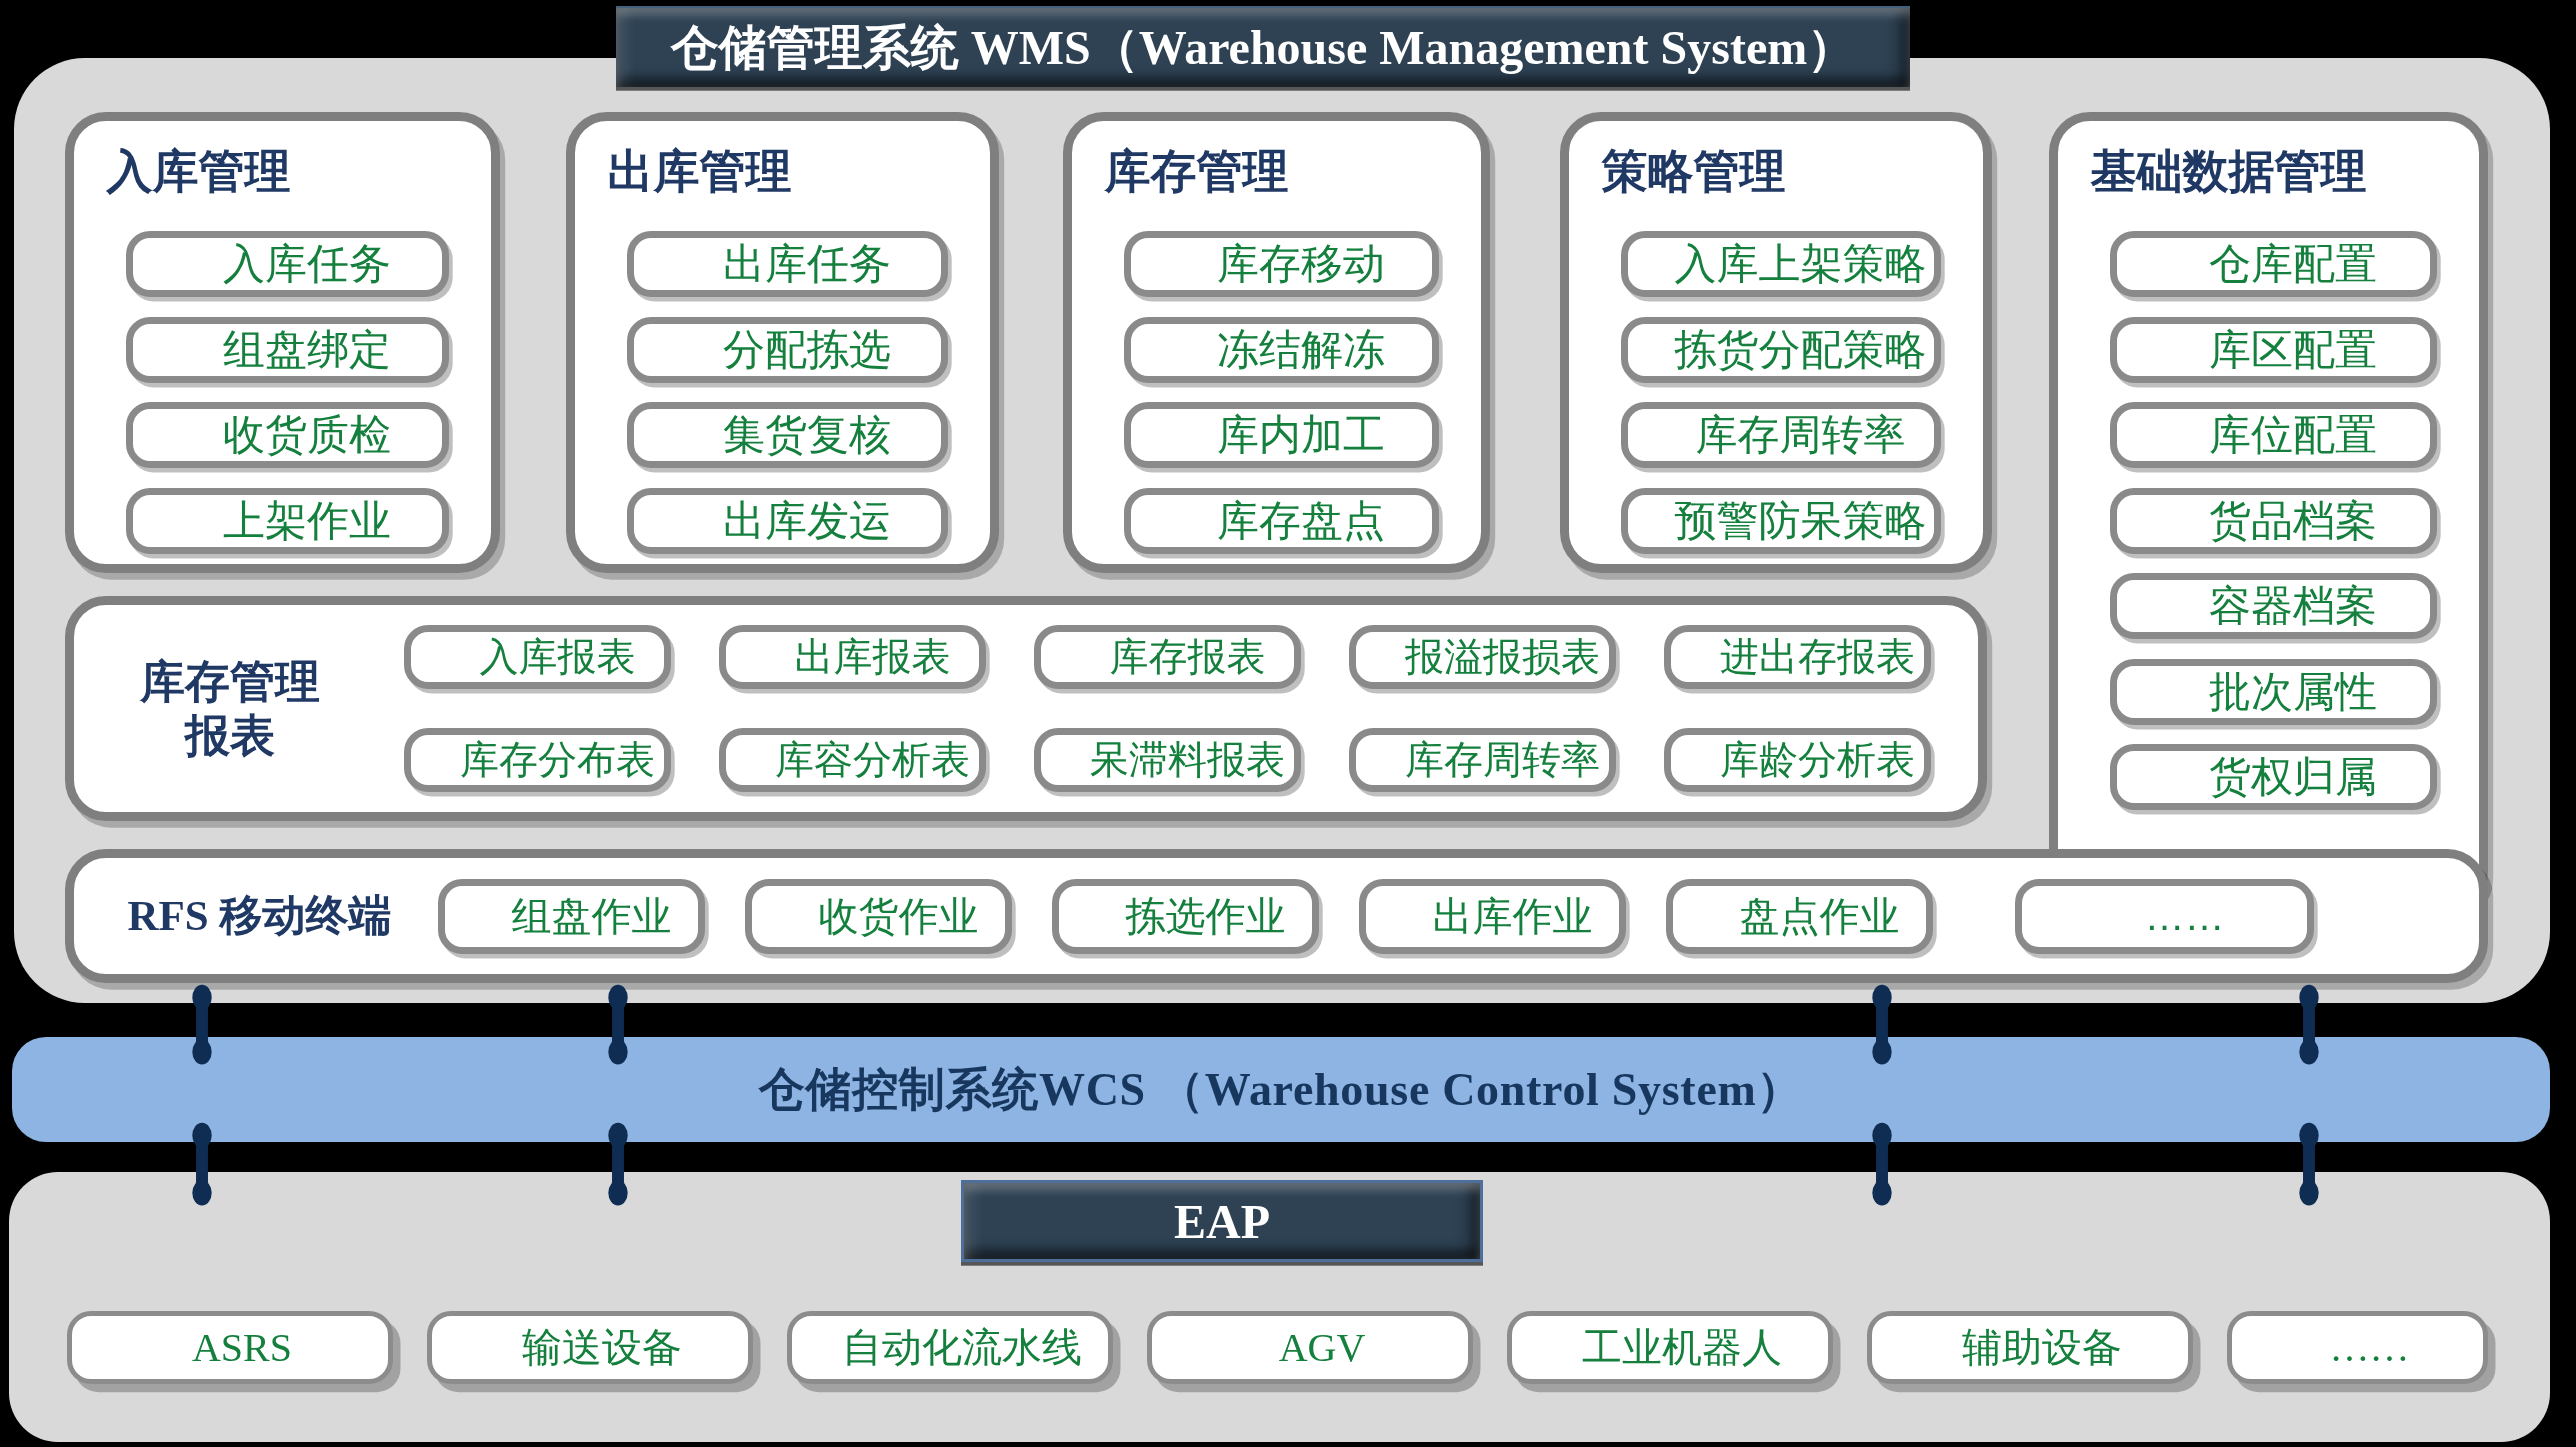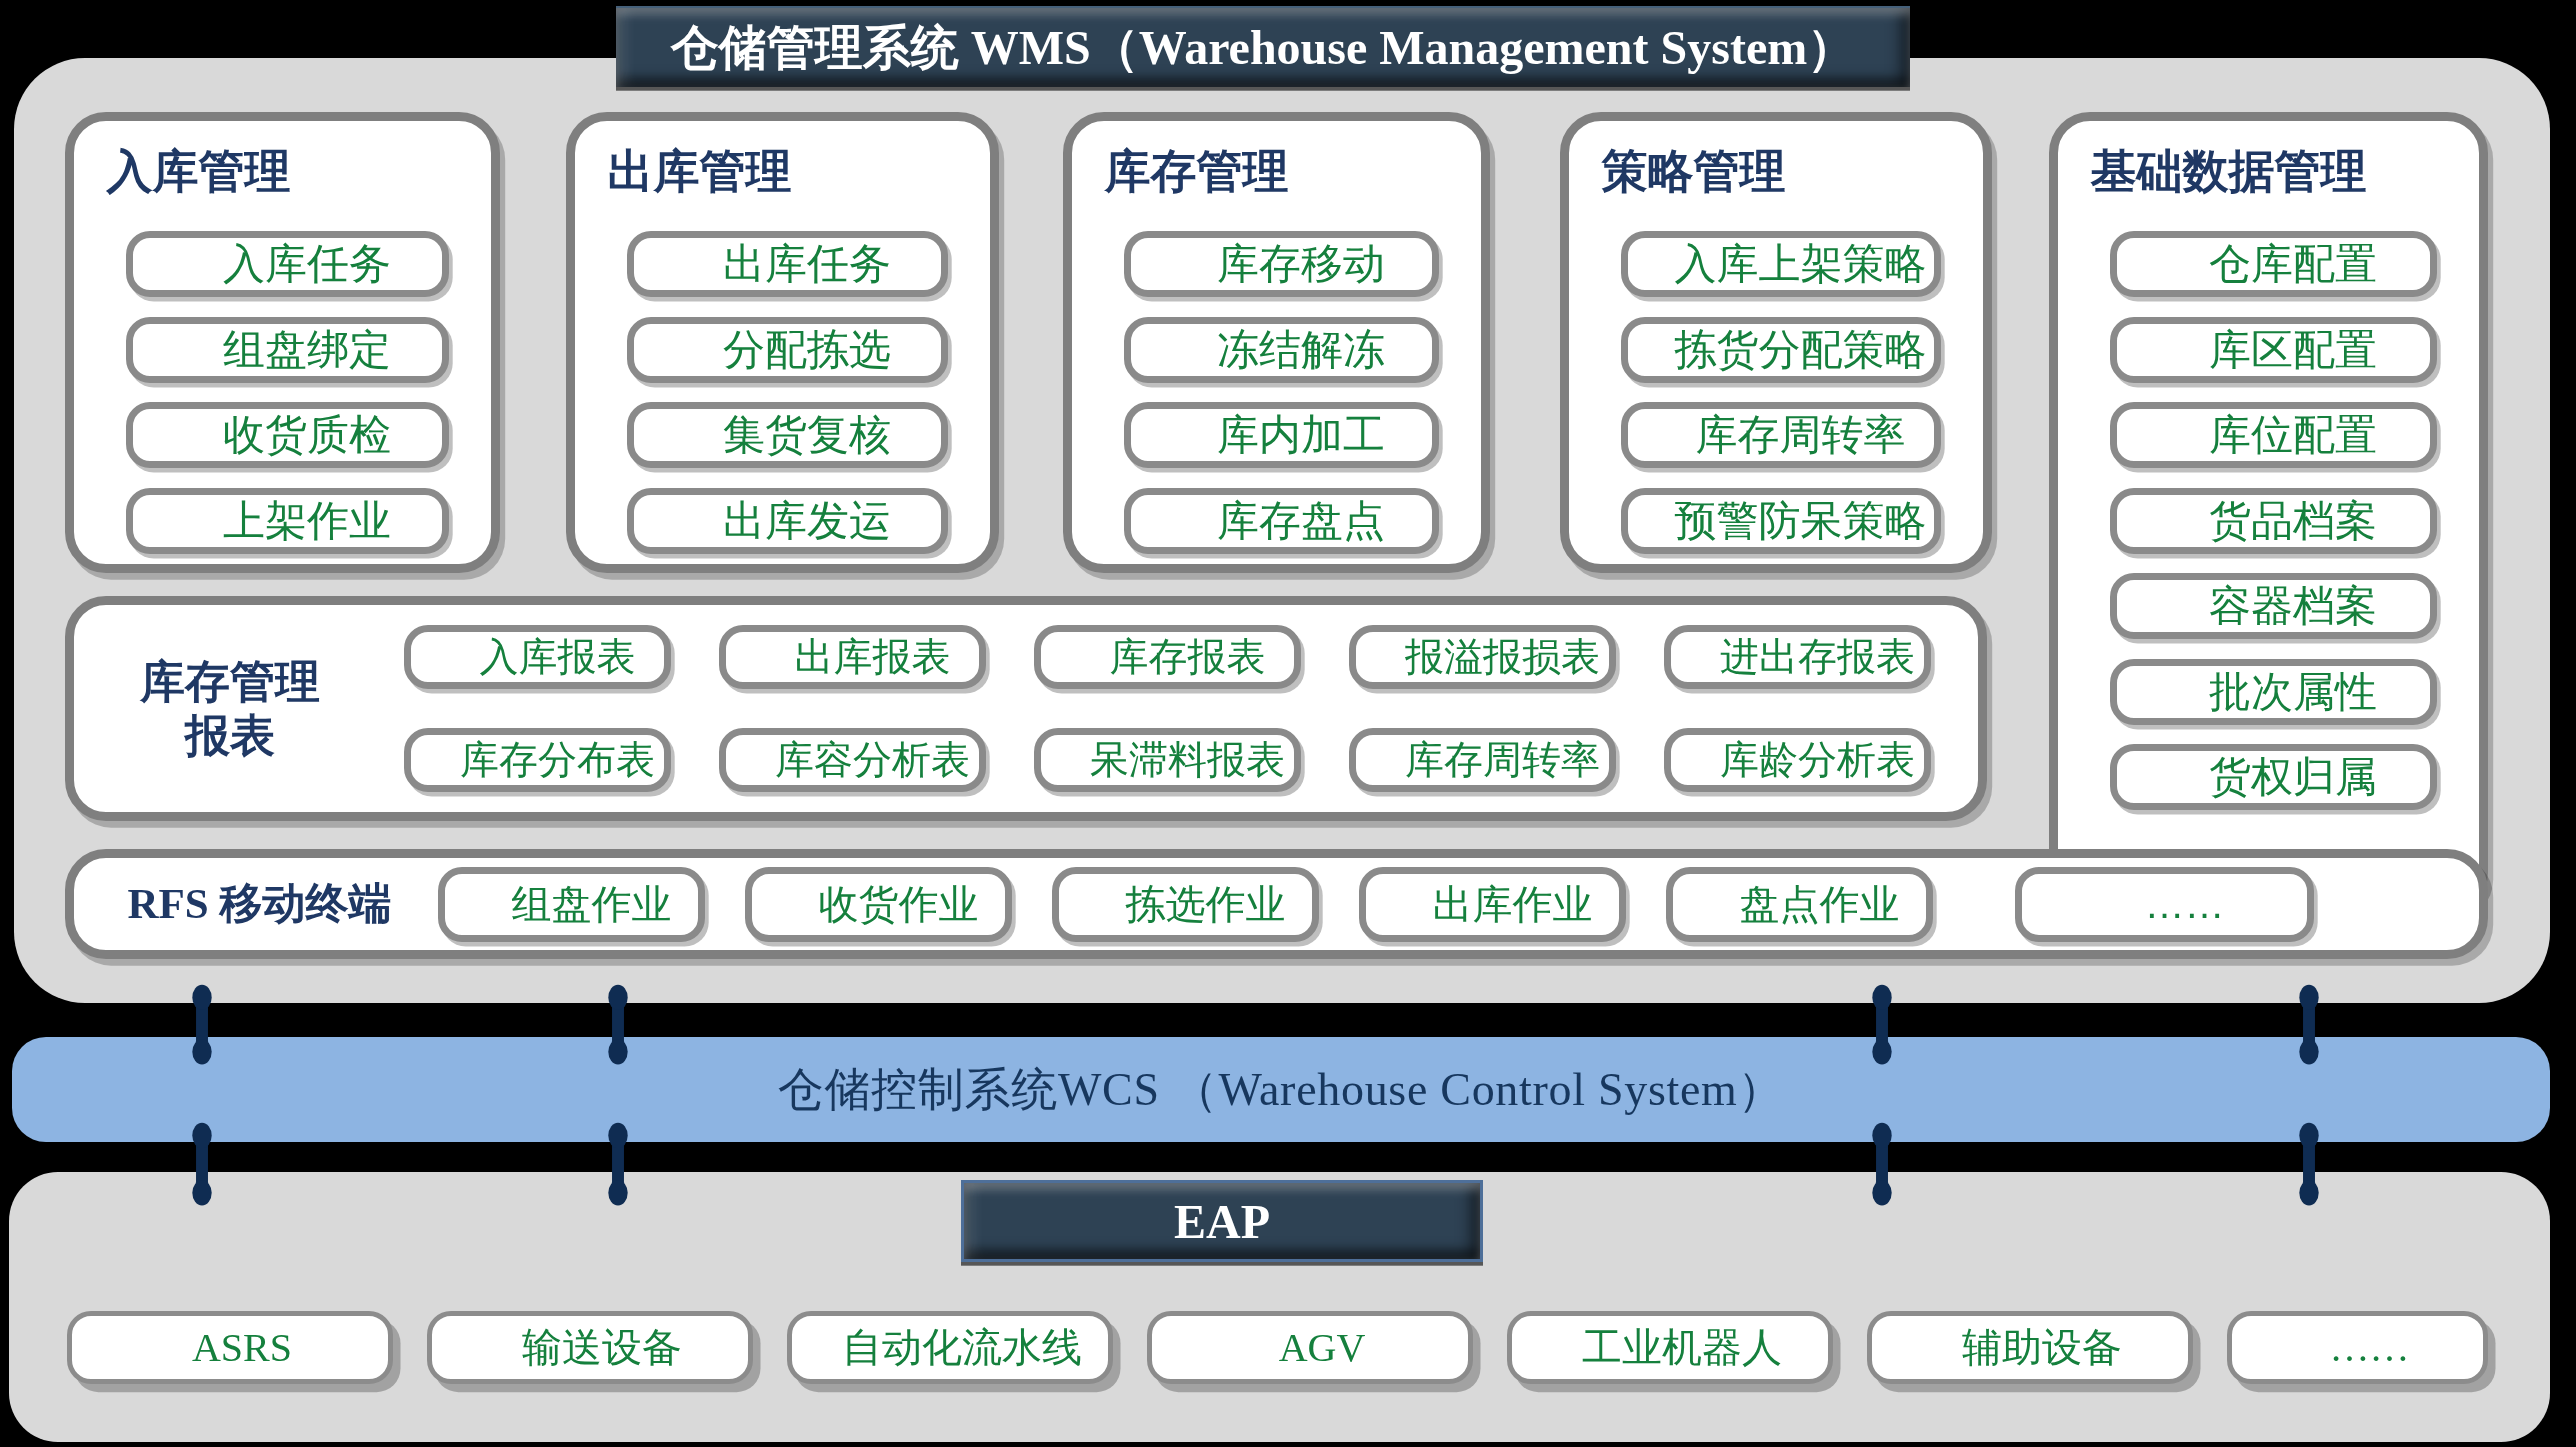--- a/index.html
+++ b/index.html
@@ -4,21 +4,21 @@
 <style>
   html,body{margin:0;padding:0;background:#000;}
   .stage{position:relative;width:2576px;height:1448px;background:#000;overflow:hidden;
          font-family:"Liberation Sans","DejaVu Sans",sans-serif;}
 
   
   .wms-panel{position:absolute;left:13.5px;top:58px;width:2536px;height:945px;
              background:#d9d9d9;border-radius:71px;}
   .wcs-bar{position:absolute;left:12px;top:1037px;width:2538px;height:105px;
            background:#8db4e2;border-radius:34px;display:flex;align-items:center;justify-content:center;}
-  .wcs-bar span{font-family:"Liberation Serif","DejaVu Serif",serif;font-weight:normal;
+  .wcs-bar span{font-family:"Liberation Serif","DejaVu Serif",serif;font-weight:bold;
                 font-size:46px;color:#17375e;letter-spacing:0.7px;}
   .bottom-panel{position:absolute;left:9px;top:1172px;width:2541px;height:270px;
                 background:#d9d9d9;border-radius:49px;}
 
   
   .slate{background:#2e4254;display:flex;align-items:center;justify-content:center;z-index:6;
          box-shadow: inset 0 7.5px 9px rgba(255,255,255,.25),
                      inset 10.5px 0 10.5px rgba(255,255,255,.10),
                      inset -10.5px 0 13.5px rgba(0,0,0,.45),
                      inset 0 -9px 12px rgba(0,0,0,.55),
@@ -46,21 +46,21 @@
   .node{height:66px;background:#fff;border:7.5px solid #8a8a8a;border-radius:24px;
         box-shadow:3.7px 4.5px 0 rgba(0,0,0,.25);display:flex;align-items:center;justify-content:center;
         box-sizing:border-box;font-size:42px;font-weight:500;color:#15803d;white-space:nowrap;padding-left:40px;}
 
   .reports{left:51px;top:538px;width:1922px;height:225px;display:flex;align-items:center;}
   .reports-label{width:262px;margin-left:25.5px;text-align:center;font-size:45px;font-weight:bold;
                  color:#1f3864;line-height:1.18;}
   .reports-grid{display:grid;grid-template-columns:repeat(5,267px);gap:39px 48px;margin-left:43px;}
   .rnode{height:64px;font-size:39px;}
 
-  .rfs{left:51px;top:791px;width:2423px;height:110px;display:flex;align-items:center;}
+  .rfs{left:51px;top:791px;width:2423px;height:134px;display:flex;align-items:center;}
   .rfs-label{margin-left:28.5px;width:315px;text-align:center;font-size:43px;font-weight:bold;color:#1f3864;
              font-family:"Liberation Serif","DejaVu Serif",serif;white-space:nowrap;}
   .rfs-boxes{display:flex;gap:40px;margin-left:21px;align-items:center;}
   .rfs-boxes .node{width:267px;height:75px;font-size:40px;}
   .rfs-boxes .node:last-child{width:299px;margin-left:42px;}
 
   
   .devices{position:absolute;left:58px;top:139px;display:flex;gap:34px;}
   .dev{width:326px;height:73px;background:#fff;border:5.2px solid #8c8c8c;border-radius:24px;
        box-shadow:7.5px 8.2px 0 #a2a2a2;display:flex;align-items:center;justify-content:center;

